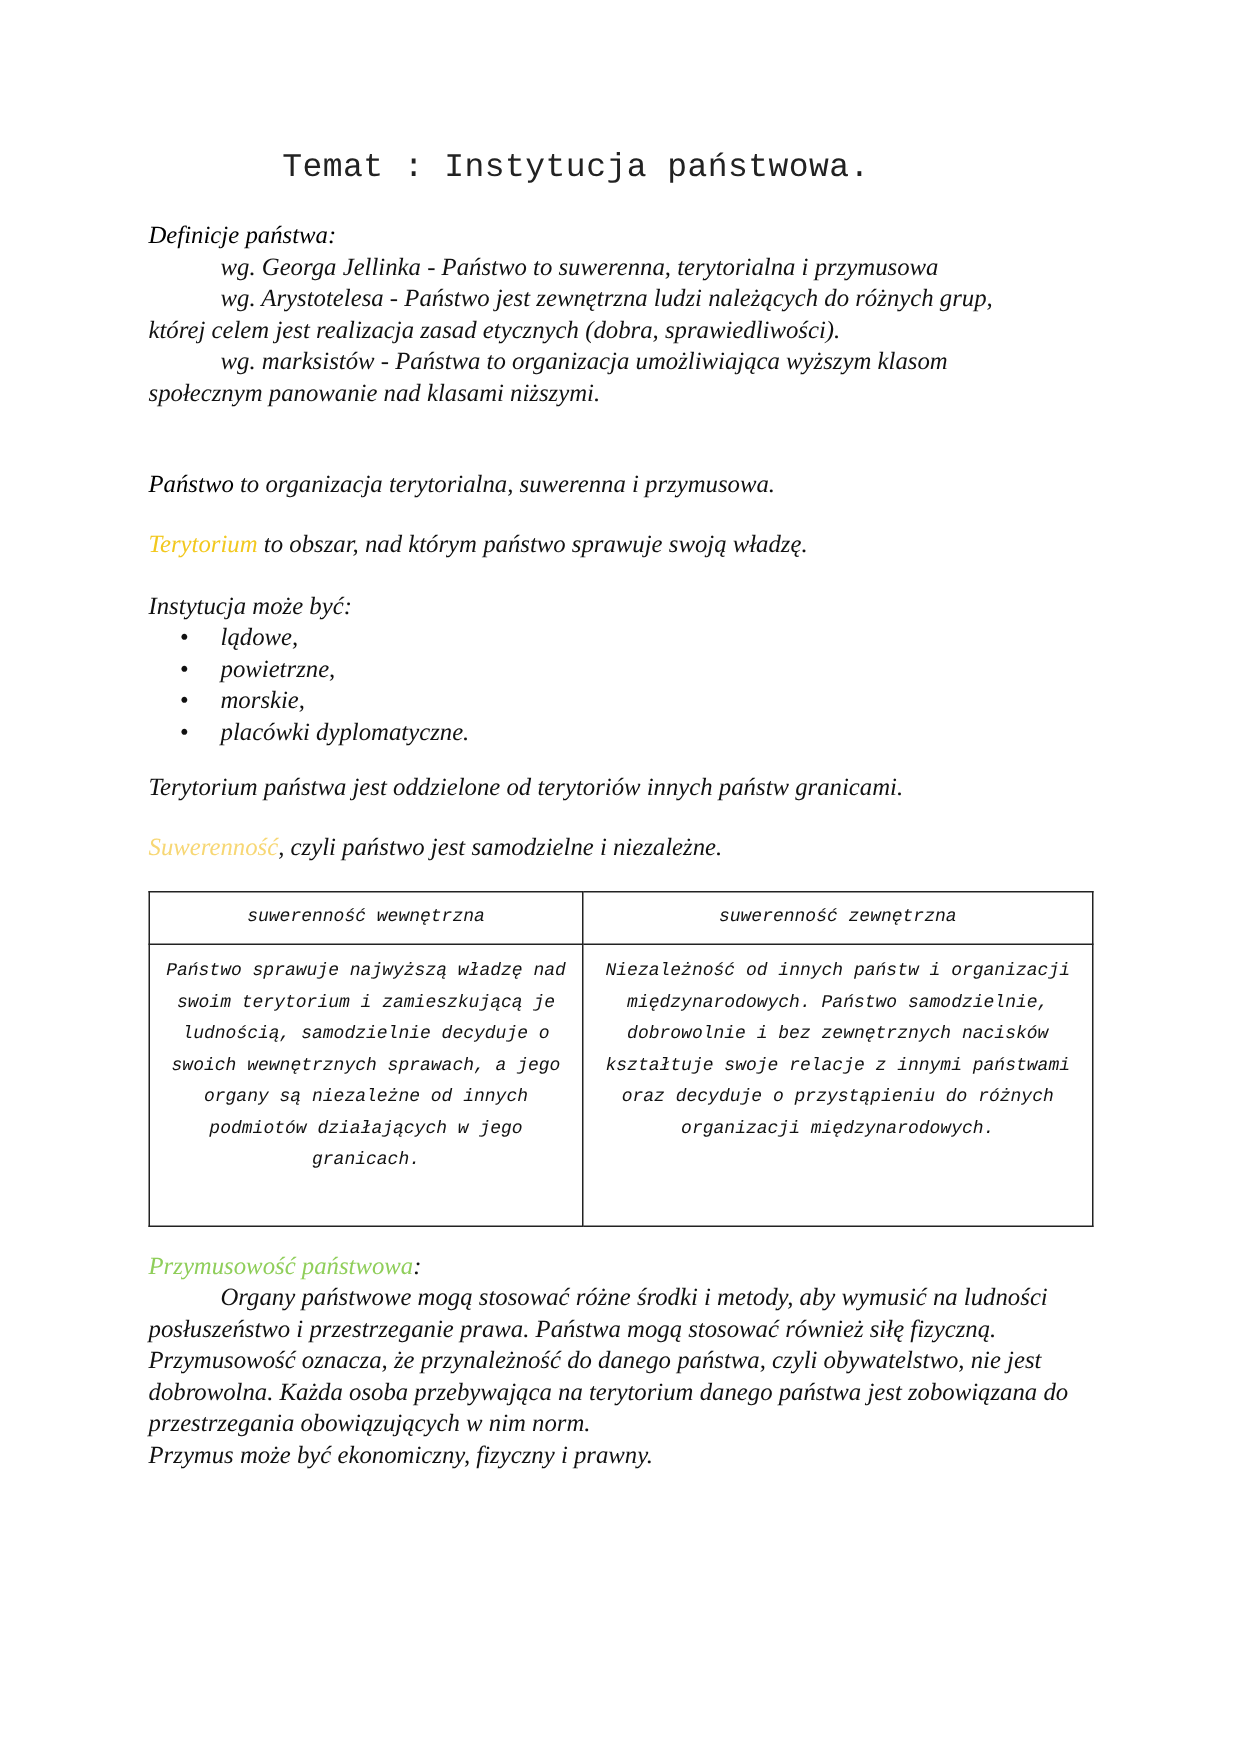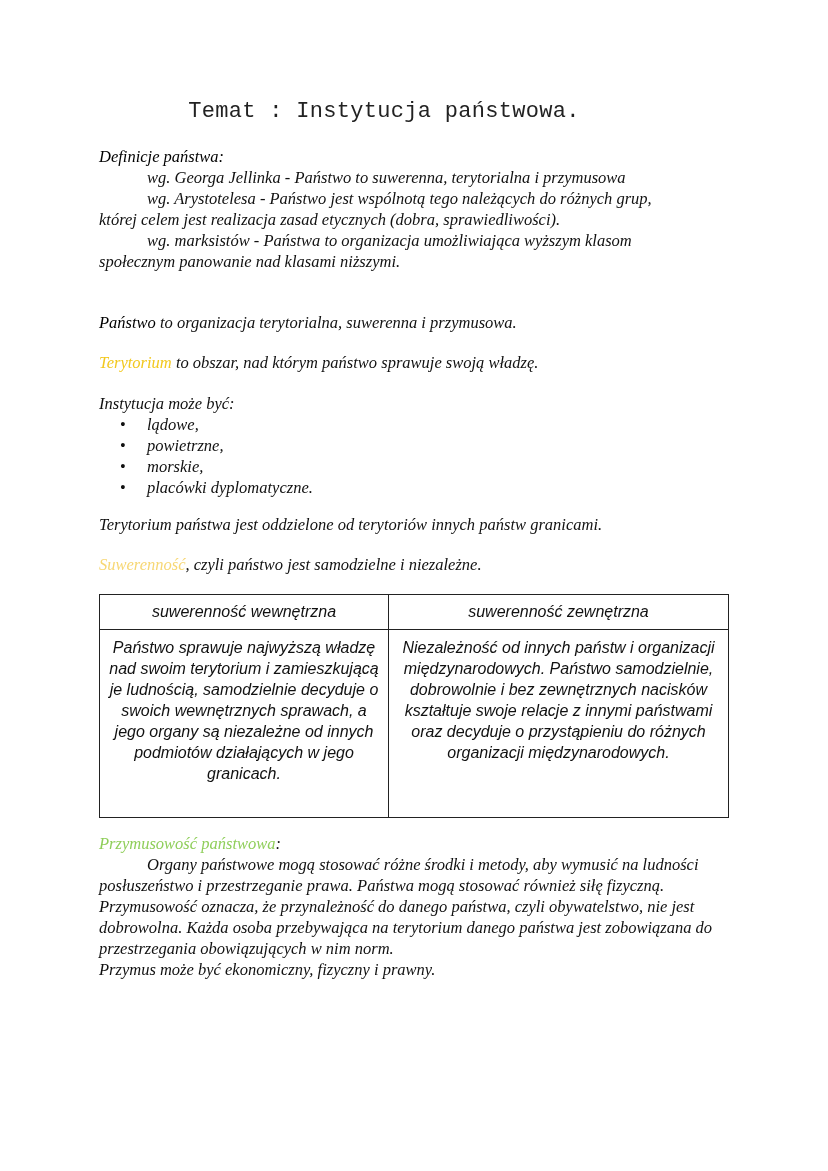--- a/index.html
+++ b/index.html
@@ -18,41 +18,41 @@
     .paleyellow { color: #f7d774; }
     .green { color: #8fce5a; }
     ul.bullets { margin: 0; padding: 0 0 0 0; list-style: none; }
     ul.bullets li { position: relative; padding-left: 48px; }
     ul.bullets li .dot { position: absolute; left: 21px; top: 0; font-style: normal; }
     table.sov {
       position: absolute; left: 99px; top: 594px; width: 630px; border-collapse: collapse;
     }
     table.sov td, table.sov th {
       border: 1.5px solid #222; text-align: center; vertical-align: top;
-      font-family: Liberation Sans, sans-serif; font-style: italic; font-weight: normal;
-      font-size: 16px; color: #111; line-height: 21px;
+      font-family: Liberation Mono, monospace; font-style: italic; font-weight: normal;
+      font-size: 12px; color: #111; line-height: 21px;
     }
     table.sov th { padding: 6px 8px 6px 8px; height: 22px; }
     table.sov td { padding: 7px 8px 4px 8px; height: 176px; }
     table.sov .c1 { width: 272px; }
   </style>
 </head>
 <body>
 
 <div class="page">
 
   <div class="title">Temat : Instytucja państwowa.</div>
 
   <div class="block txt" style="top:146px;">
     <div class="red">Definicje państwa:</div>
     <div>
       <div class="indent">wg. Georga Jellinka - Państwo to suwerenna, terytorialna i przymusowa</div>
     </div>
     <div>
-      <div class="indent">wg. Arystotelesa - Państwo jest wspólnotą tego należących do różnych grup,</div>
+      <div class="indent">wg. Arystotelesa - Państwo jest zewnętrzna ludzi należących do różnych grup,</div>
       <div>której celem jest realizacja zasad etycznych (dobra, sprawiedliwości).</div>
     </div>
     <div>
       <div class="indent">wg. marksistów - Państwa to organizacja umożliwiająca wyższym klasom</div>
       <div>społecznym panowanie nad klasami niższymi.</div>
     </div>
   </div>
 
   <div class="block txt" style="top:312px;">
     <span class="red">Państwo</span><span> to organizacja terytorialna, suwerenna i przymusowa.</span>

